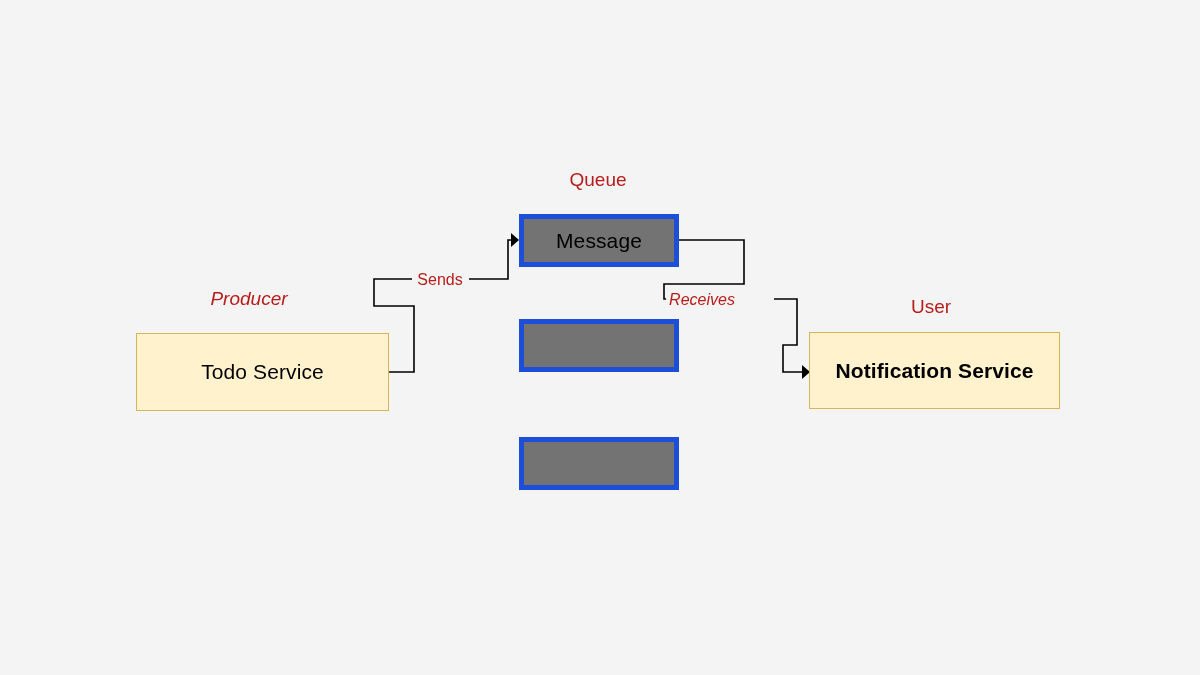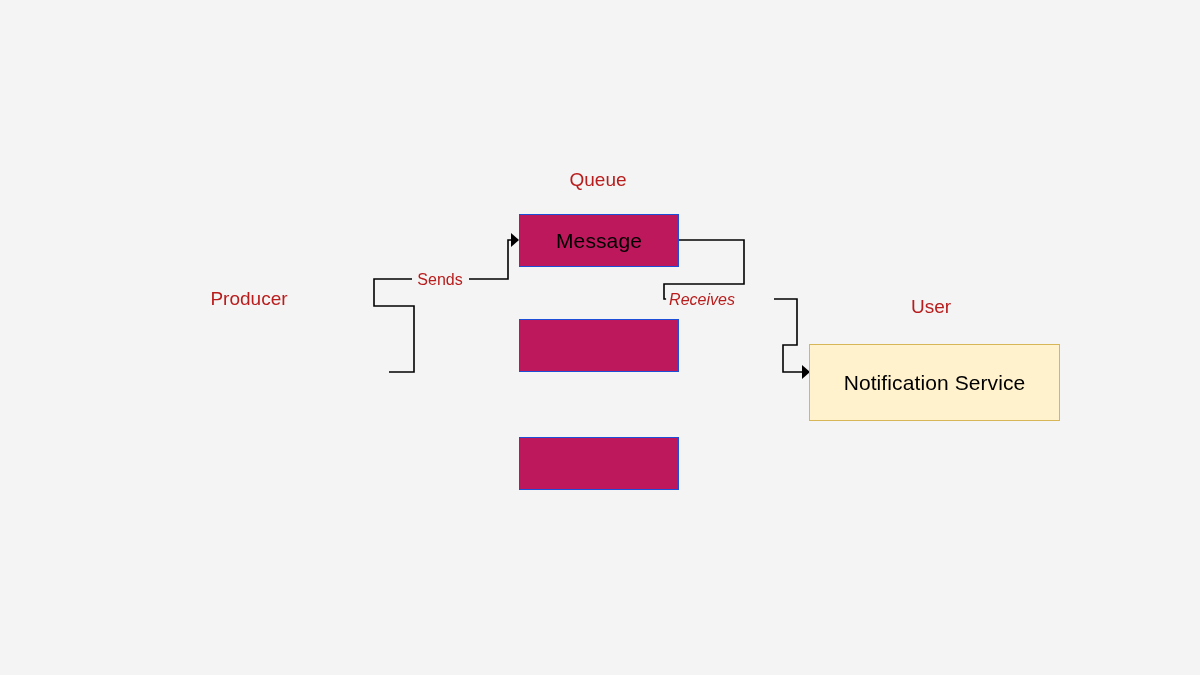--- a/index.html
+++ b/index.html
@@ -30,22 +30,22 @@
     color: #000000;
     letter-spacing: 0.1px;
     line-height: 1.1;
     white-space: nowrap;
   }
   .node.svc {
     background: #fff2cc;
     border: 1px solid #d6b656;
   }
   .node.msg {
-    background: #be185d;
-    border: 1px solid #1d4ed8;
+    background: #737373;
+    border: 5px solid #1d4ed8;
   }
   .grouplabel {
     position: absolute;
     font-size: 19px;
     color: #b91c1c;
     white-space: nowrap;
     transform: translateX(-50%);
     text-align: center;
   }
   .edgelabel {
@@ -93,32 +93,33 @@
     </g>
 
     <g>
       <path d="M 679,240 L 744,240 L 744,284 L 664,284 L 664,299 L 686,299"></path>
       <path d="M 774,299 L 797,299 L 797,345 L 783,345 L 783,372 L 803,372"></path>
       <polygon points="802,365 810,372 802,379"></polygon>
     </g>
 
   </svg>
 
-  <div class="grouplabel" style="left:249px; top:288px;">Producer</div>
+  <div class="grouplabel" style="left:249px; top:288px;font-style:italic;">Producer</div>
 
   <div class="grouplabel" style="left:598px; top:169px;">Queue</div>
 
   <div class="grouplabel" style="left:931px; top:288px;margin-top:8px;">User</div>
 
+  <div class="node svc" style="left:136px; top:333px; width:253px; height:78px;">Todo Service</div>
 
   <div class="node msg" style="left:519px; top:214px; width:160px; height:53px;">Message</div>
 
   <div class="node msg" style="left:519px; top:319px; width:160px; height:53px;"></div>
 
   <div class="node msg" style="left:519px; top:437px; width:160px; height:53px;"></div>
 
-  <div class="node svc" style="left:809px; top:344px; width:251px; height:77px;">Notification Service</div>
+  <div class="node svc" style="left:809px; top:332px; width:251px; height:77px;font-weight:bold;">Notification Service</div>
 
   <div class="edgelabel" style="left:440px; top:271px;">Sends</div>
 
   <div class="edgelabel" style="left:702px; top:291px;font-style:italic;">Receives</div>
 
 </div>
 
 </body></html>

